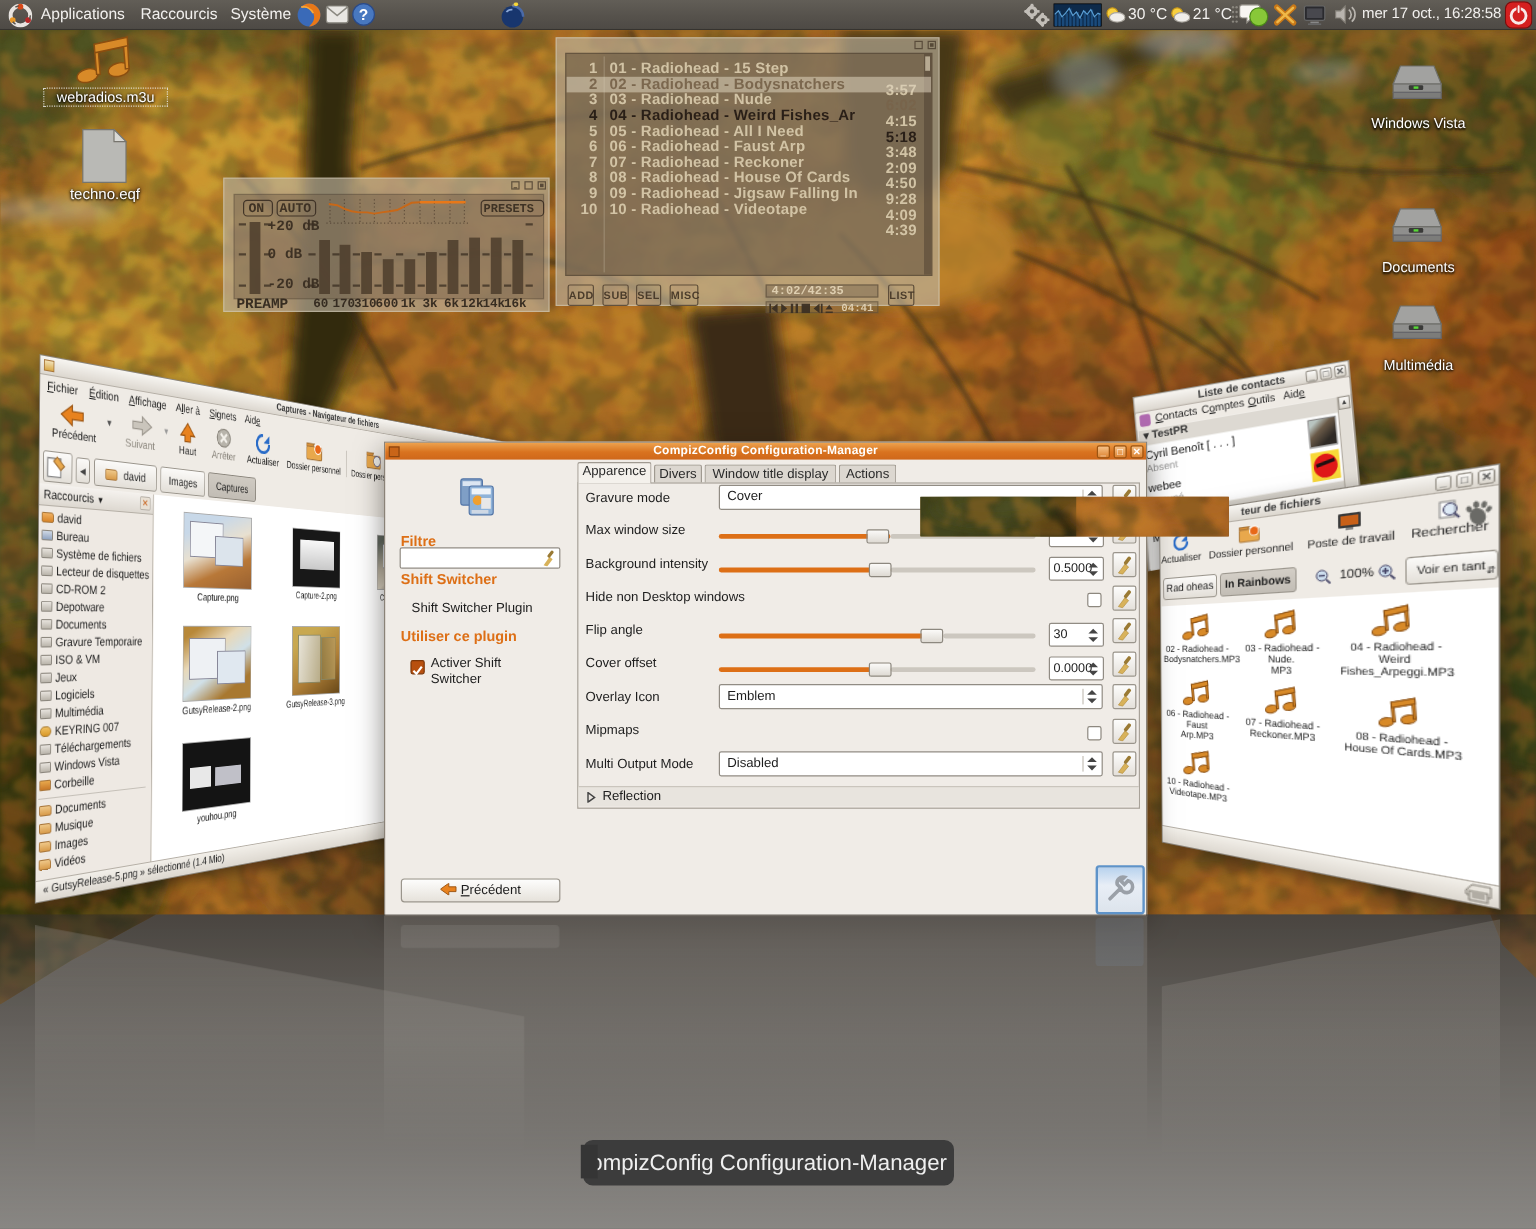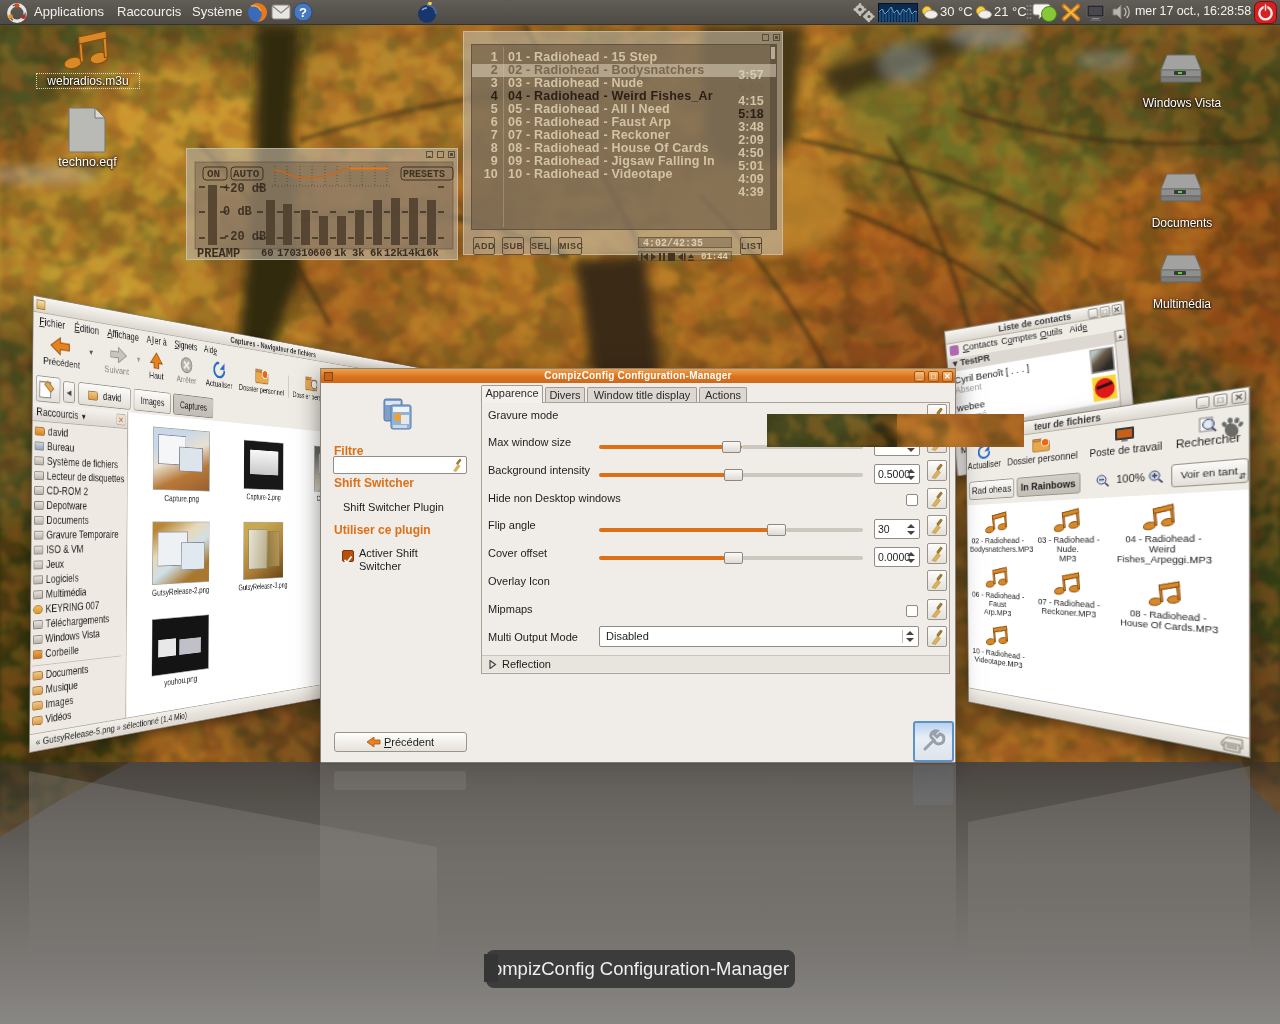--- a/index.html
+++ b/index.html
@@ -265,21 +265,21 @@
           <span class="du">2:09</span>
         </div>
 <div class="plrow" style="top:84px;">
           <span class="no">7</span>
           <span class="ti">07 - Radiohead - Reckoner</span>
           <span class="du">4:50</span>
         </div>
 <div class="plrow" style="top:97px;">
           <span class="no">8</span>
           <span class="ti">08 - Radiohead - House Of Cards</span>
-          <span class="du">5:01</span>
+          <span class="du">9:28</span>
         </div>
 <div class="plrow" style="top:110px;">
           <span class="no">9</span>
           <span class="ti">09 - Radiohead - Jigsaw Falling In</span>
           <span class="du">4:09</span>
         </div>
 <div class="plrow" style="top:123px;">
           <span class="no">10</span>
           <span class="ti">10 - Radiohead - Videotape</span>
           <span class="du">4:39</span>
@@ -295,21 +295,21 @@
         <svg width="56" height="8" viewBox="0 0 56 8" style="position:absolute;left:2px;top:1px;">
           <g fill="rgba(60,48,36,0.95)">
             <path d="M0 0 h1.5 v8 h-1.5 Z M2 4 L7 0 V8 Z"></path>
             <path d="M10 0 L15 4 L10 8 Z"></path>
             <path d="M18 0 h2 v8 h-2 Z M22 0 h2 v8 h-2 Z"></path>
             <path d="M27 0 h7 v8 h-7 Z"></path>
             <path d="M37 4 L42 0 V8 Z M43 0 h1.5 v8 h-1.5 Z"></path>
             <path d="M47 5 L50 1 L53 5 Z M47 6.5 h6 v1.5 h-6 Z"></path>
           </g>
         </svg>
-        <span style="position:absolute;right:3px;top:0;font-family:'Liberation Mono',monospace;font-size:9px;font-weight:bold;color:rgba(225,210,180,0.95);">01:44</span>
+        <span style="position:absolute;right:3px;top:0;font-family:'Liberation Mono',monospace;font-size:9px;font-weight:bold;color:rgba(225,210,180,0.95);">04:41</span>
       </div>
 </div>
 <svg class="note" style="position:absolute;left:62px;top:4px;" width="48" height="42" viewBox="0 0 48 42">
       <g stroke="#8a4e10" stroke-width="1.2" fill="#d88a28">
         <ellipse cx="11" cy="34" rx="9" ry="5.5" transform="rotate(-15 11 34)"></ellipse>
         <ellipse cx="37" cy="29" rx="9" ry="5.5" transform="rotate(-15 37 29)"></ellipse>
         <path d="M18.5 33 L16.5 8 L44 2 L45.5 28 L42.5 28.5 L41 10 L20 14.5 L21.5 33 Z"></path>
         <path d="M16.5 8 L44 2 L44.5 9 L17 15 Z"></path>
       </g>
     </svg>
@@ -625,20 +625,21 @@
 <div class="lbl" style="left:38px;top:178px;line-height:13px;">Activer Shift<br>Switcher</div>
 <div style="position:absolute;left:13px;top:363px;width:133px;height:20px;background:linear-gradient(#fdfdfc,#e6e2db);border:1px solid #9a958c;border-radius:3px;font-size:11px;color:#1d1d1d;text-align:center;line-height:19px;"><svg width="14" height="10" viewBox="0 0 14 10" style="vertical-align:-1px;">
           <path d="M7 0 L7 3 L13 3 L13 7 L7 7 L7 10 L0 5 Z" fill="#e8821e" stroke="#9c5512" stroke-width="0.8"></path>
         </svg> <u>P</u>récédent</div>
 <div class="otab" style="left:160px;width:62px;height:18px;top:16px;background:#f4f1ec;font-weight:normal;z-index:3;">Apparence</div>
 <div class="otab" style="left:224px;width:40px;">Divers</div>
 <div class="otab" style="left:266px;width:110px;">Window title display</div>
 <div class="otab" style="left:378px;width:48px;">Actions</div>
 <div style="position:absolute;left:160px;top:33px;width:469px;height:272px;border:1px solid #a8a299;background:#f0ece7;z-index:2;"></div>
 <div class="lbl" style="left:167px;top:40px;z-index:4;">Gravure mode</div>
+<div class="combo" style="top:35px;z-index:4;">Cover<div class="spn"></div></div>
 <div class="broom" style="top:35px;z-index:4;">
         <svg width="14" height="16" viewBox="0 0 14 16" style="position:absolute;left:2px;top:2px;">
           <path d="M2 14.5 L7.5 7 L10.5 9.5 L5.5 15.5 Z" fill="#d8b25a" stroke="#b08a38" stroke-width="0.5"></path>
           <rect x="8.2" y="0.5" width="3" height="7.5" rx="1.2" transform="rotate(38 9.7 4)" fill="#9a7a34"></rect>
         </svg>
       </div>
 <div class="lbl" style="left:167px;top:67px;z-index:4;">Max window size</div>
 <div class="slider" style="left:278px;top:76px;width:143px;background:#dd6f16;z-index:4;"></div>
 <div class="slider" style="left:421px;top:76px;width:121px;background:#ccc7bf;z-index:4;"></div>
 <div class="shandle" style="left:401px;top:72px;z-index:5;"></div>
@@ -686,20 +687,21 @@
 <div class="slider" style="left:421px;top:187px;width:121px;background:#ccc7bf;z-index:4;"></div>
 <div class="shandle" style="left:403px;top:183px;z-index:5;"></div>
 <div class="spin" style="left:553px;top:178px;z-index:4;">0.0000<div class="spn"></div></div>
 <div class="broom" style="top:174px;z-index:4;">
         <svg width="14" height="16" viewBox="0 0 14 16" style="position:absolute;left:2px;top:2px;">
           <path d="M2 14.5 L7.5 7 L10.5 9.5 L5.5 15.5 Z" fill="#d8b25a" stroke="#b08a38" stroke-width="0.5"></path>
           <rect x="8.2" y="0.5" width="3" height="7.5" rx="1.2" transform="rotate(38 9.7 4)" fill="#9a7a34"></rect>
         </svg>
       </div>
 <div class="lbl" style="left:167px;top:206px;z-index:4;">Overlay Icon</div>
+<div class="combo" style="top:201px;z-index:4;">Emblem<div class="spn"></div></div>
 <div class="broom" style="top:201px;z-index:4;">
         <svg width="14" height="16" viewBox="0 0 14 16" style="position:absolute;left:2px;top:2px;">
           <path d="M2 14.5 L7.5 7 L10.5 9.5 L5.5 15.5 Z" fill="#d8b25a" stroke="#b08a38" stroke-width="0.5"></path>
           <rect x="8.2" y="0.5" width="3" height="7.5" rx="1.2" transform="rotate(38 9.7 4)" fill="#9a7a34"></rect>
         </svg>
       </div>
 <div class="lbl" style="left:167px;top:234px;z-index:4;">Mipmaps</div>
 <div class="chk" style="left:585px;top:236px;z-index:4;"></div>
 <div class="broom" style="top:230px;z-index:4;">
         <svg width="14" height="16" viewBox="0 0 14 16" style="position:absolute;left:2px;top:2px;">

